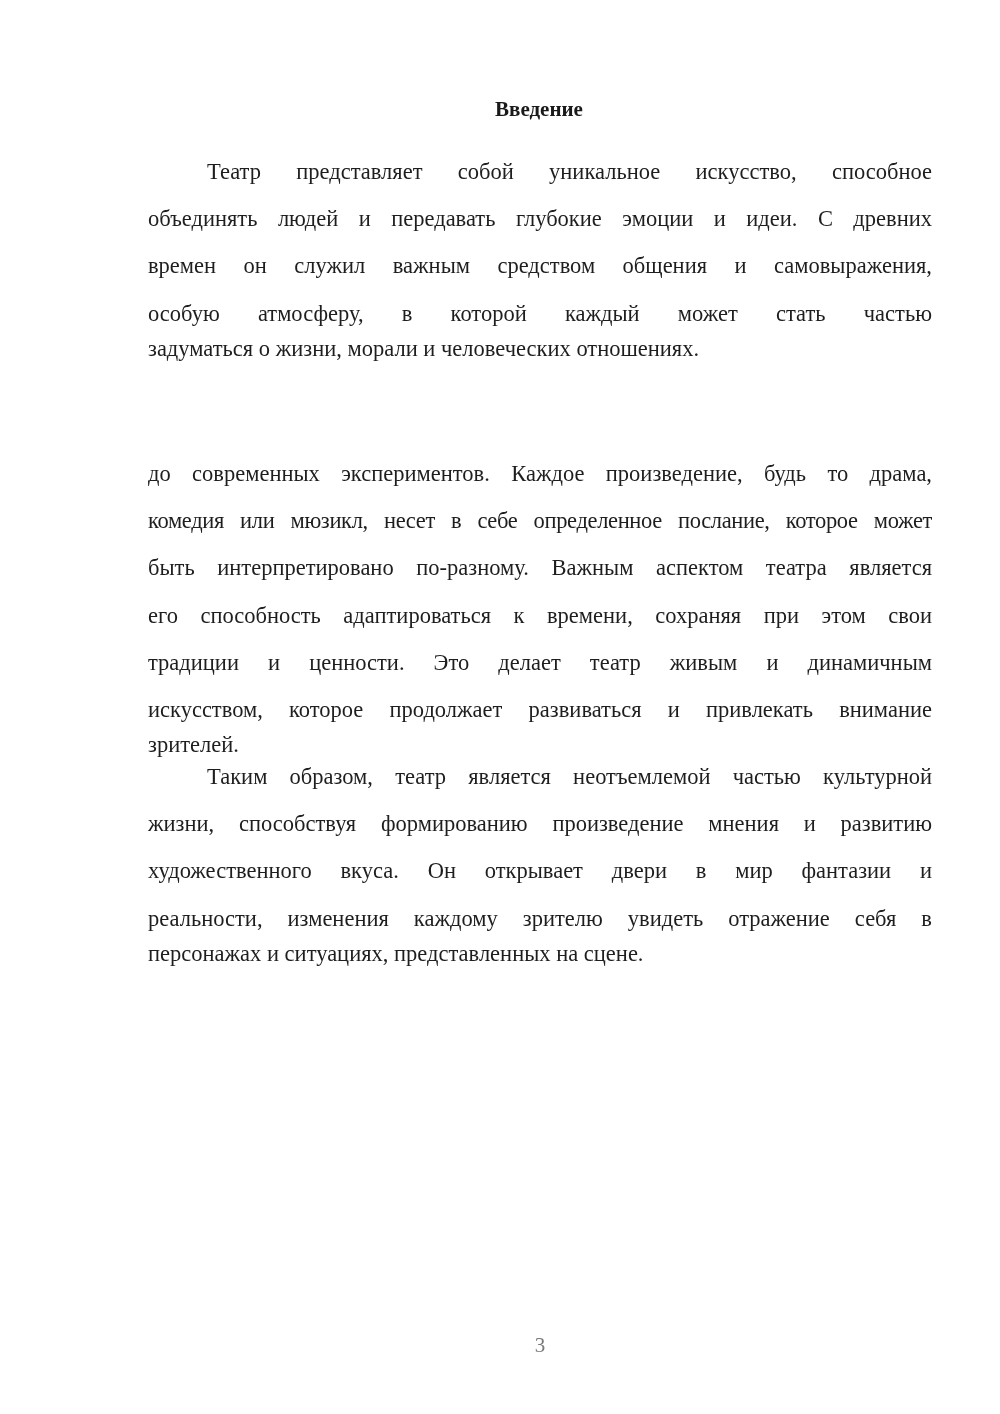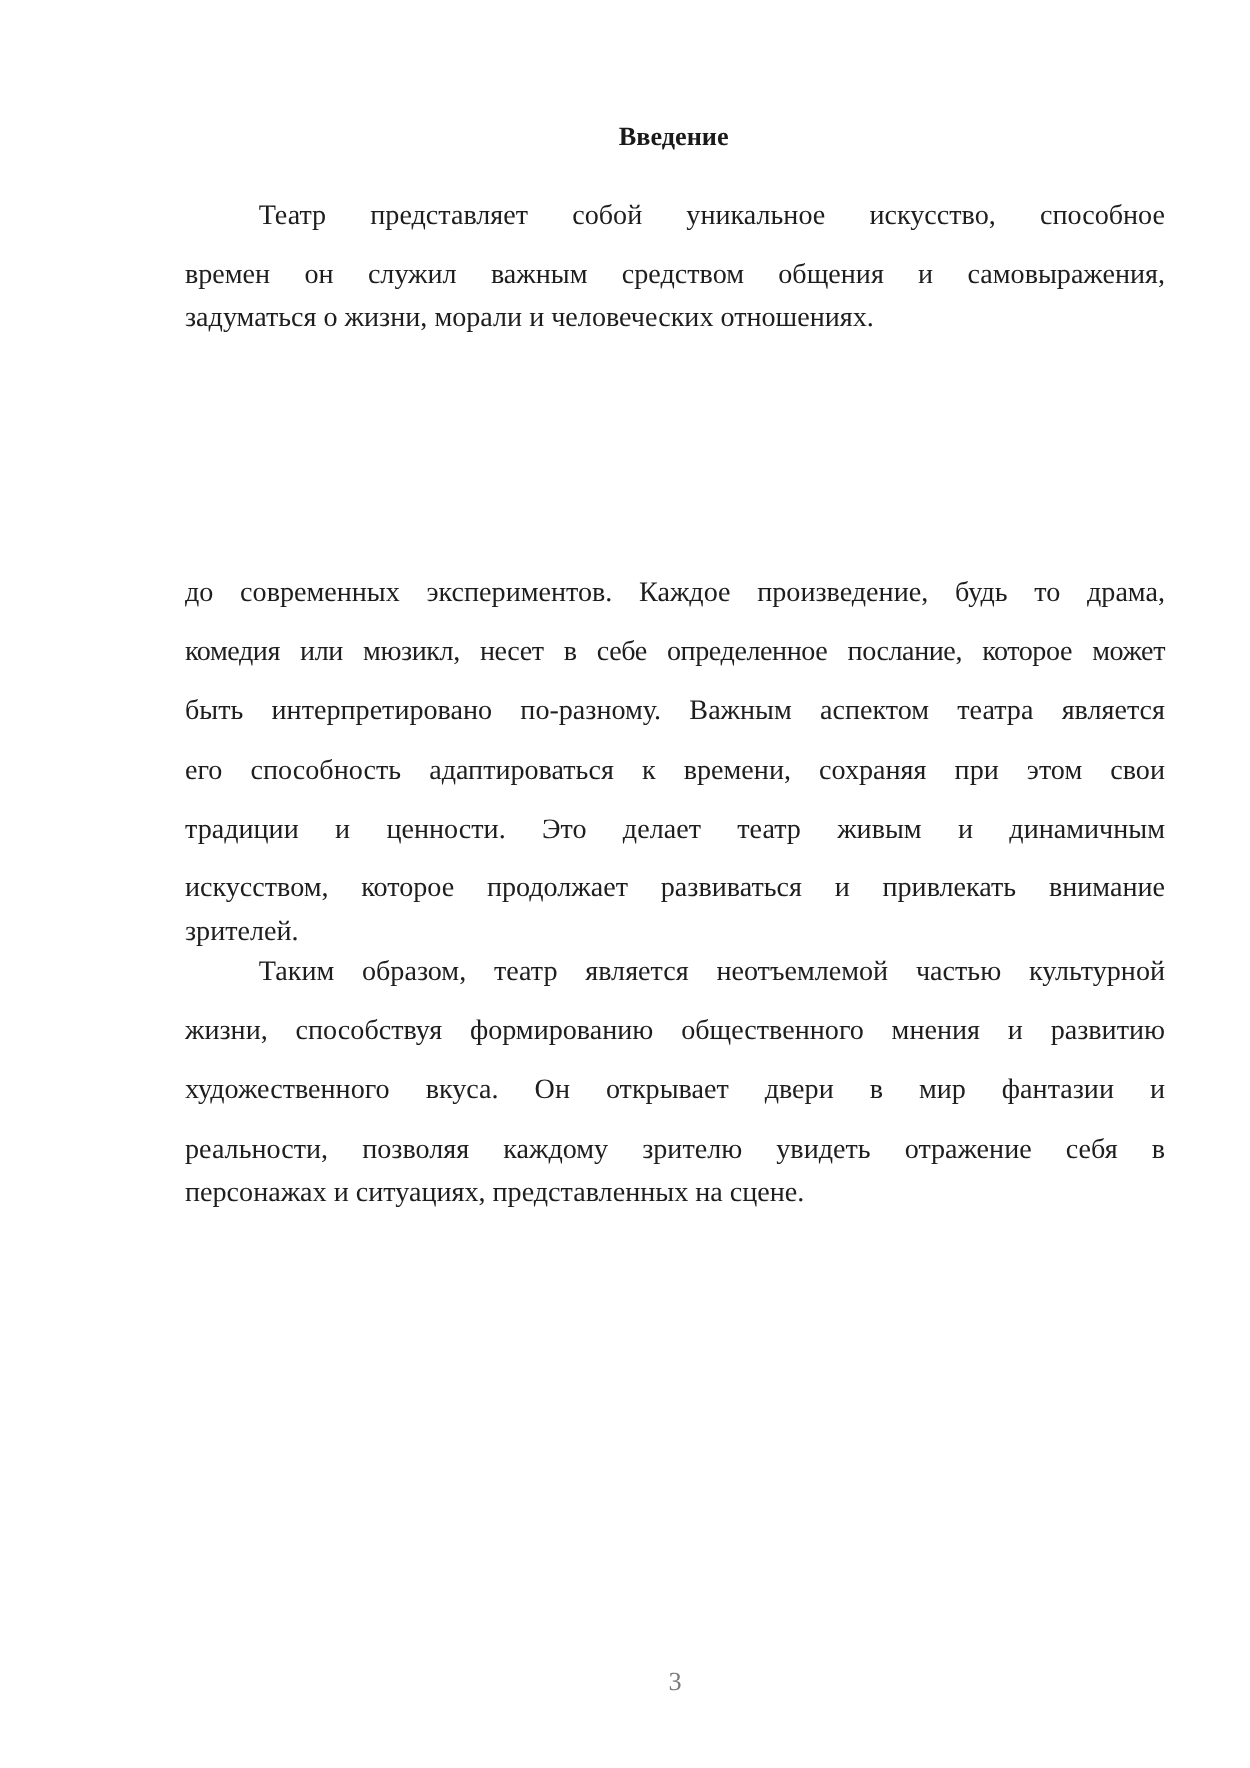--- a/index.html
+++ b/index.html
@@ -24,36 +24,38 @@
   }
 </style>
 </head>
 <body>
 
 <div class="page">
   <div class="title">Введение</div>
 
   <div class="para" style="top:142px;">
     <div class="line just first">Театр представляет собой уникальное искусство, способное</div>
+    <div class="line just">объединять людей и передавать глубокие эмоции и идеи. С древних</div>
     <div class="line just">времен он служил важным средством общения и самовыражения,</div>
+    <div class="line just">особую атмосферу, в которой каждый может стать частью</div>
     <div class="line last">задуматься о жизни, морали и человеческих отношениях.</div>
   </div>
 
   <div class="para" style="top:444px;">
     <div class="line just">до современных экспериментов. Каждое произведение, будь то драма,</div>
     <div class="line just" style="letter-spacing:-0.35px;">комедия или мюзикл, несет в себе определенное послание, которое может</div>
     <div class="line just">быть интерпретировано по-разному. Важным аспектом театра является</div>
     <div class="line just">его способность адаптироваться к времени, сохраняя при этом свои</div>
     <div class="line just">традиции и ценности. Это делает театр живым и динамичным</div>
     <div class="line just">искусством, которое продолжает развиваться и привлекать внимание</div>
     <div class="line last">зрителей.</div>
   </div>
 
   <div class="para" style="top:747px;">
     <div class="line just first">Таким образом, театр является неотъемлемой частью культурной</div>
-    <div class="line just">жизни, способствуя формированию общественного мнения и развитию</div>
+    <div class="line just">жизни, способствуя формированию произведение мнения и развитию</div>
     <div class="line just">художественного вкуса. Он открывает двери в мир фантазии и</div>
-    <div class="line just">реальности, позволяя каждому зрителю увидеть отражение себя в</div>
+    <div class="line just">реальности, изменения каждому зрителю увидеть отражение себя в</div>
     <div class="line last">персонажах и ситуациях, представленных на сцене.</div>
   </div>
 
   <div class="pagenum">3</div>
 </div>
 
 </body></html>

